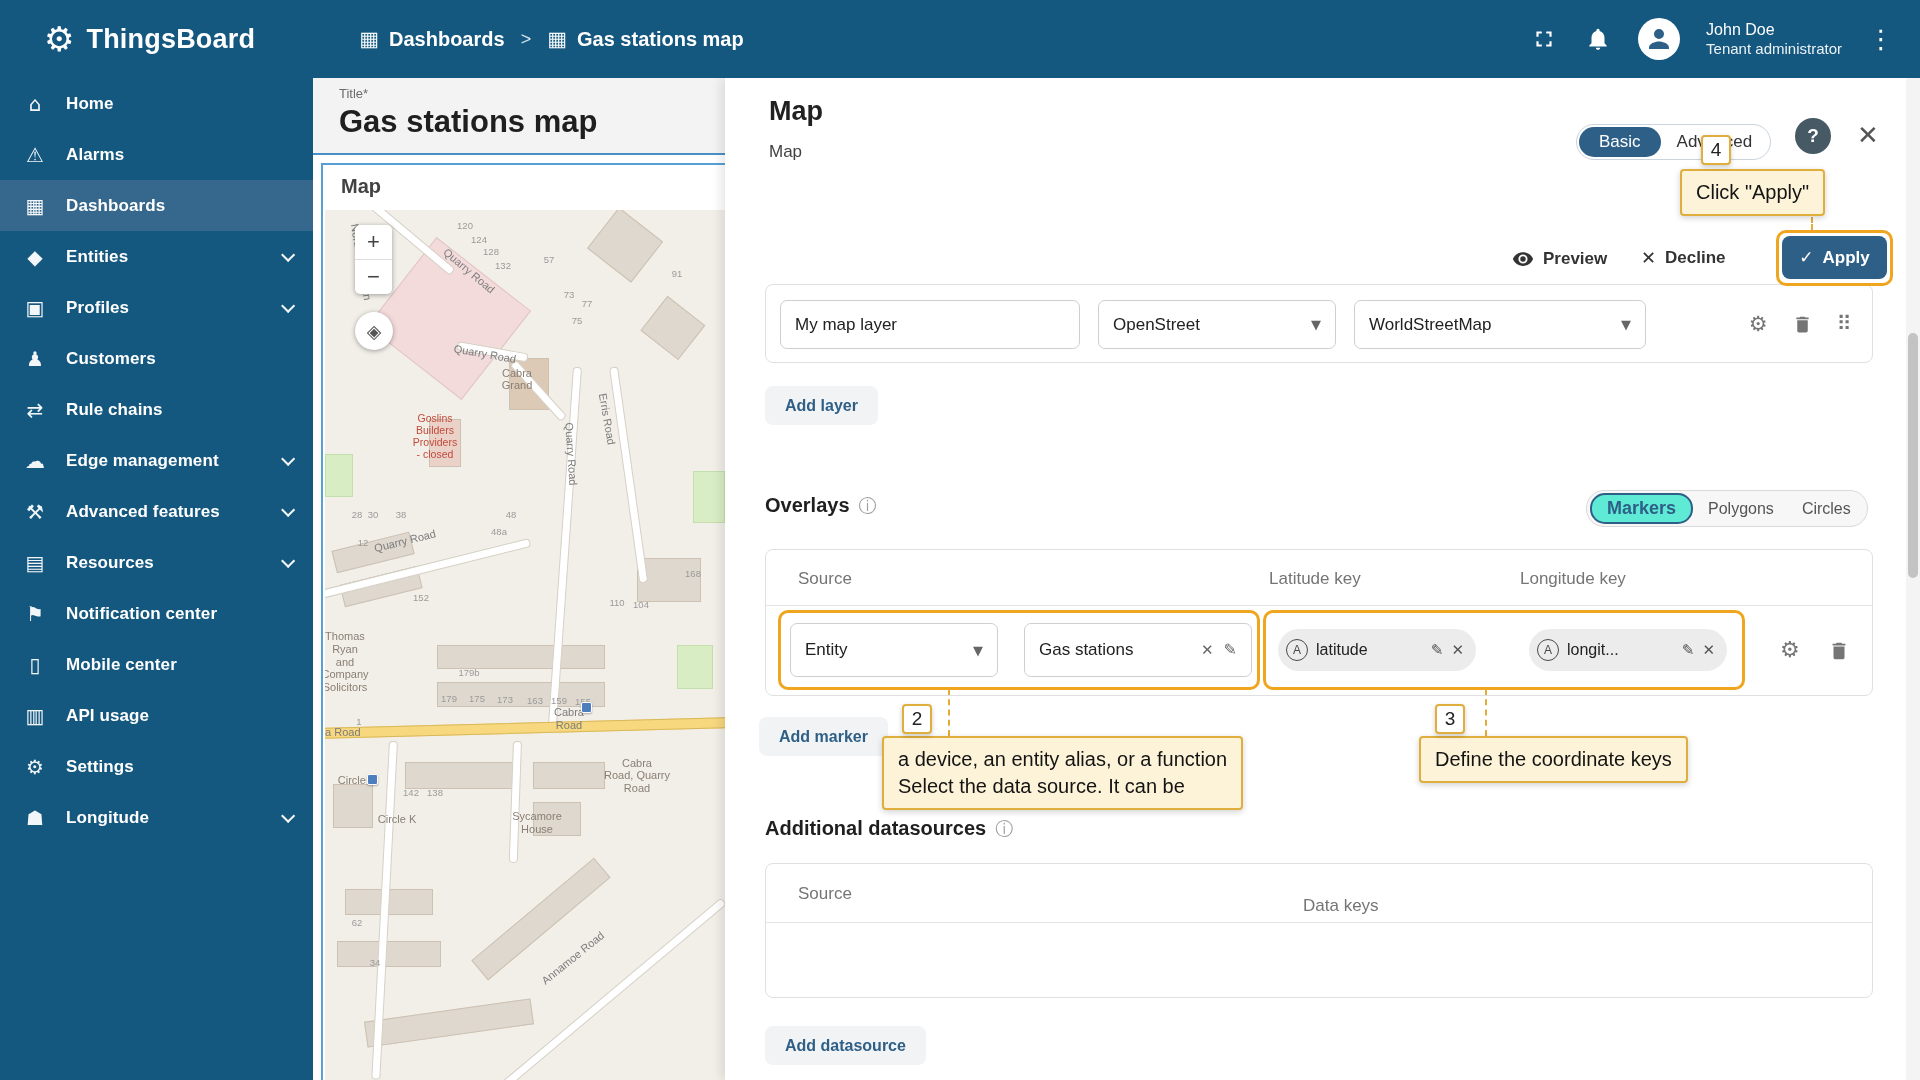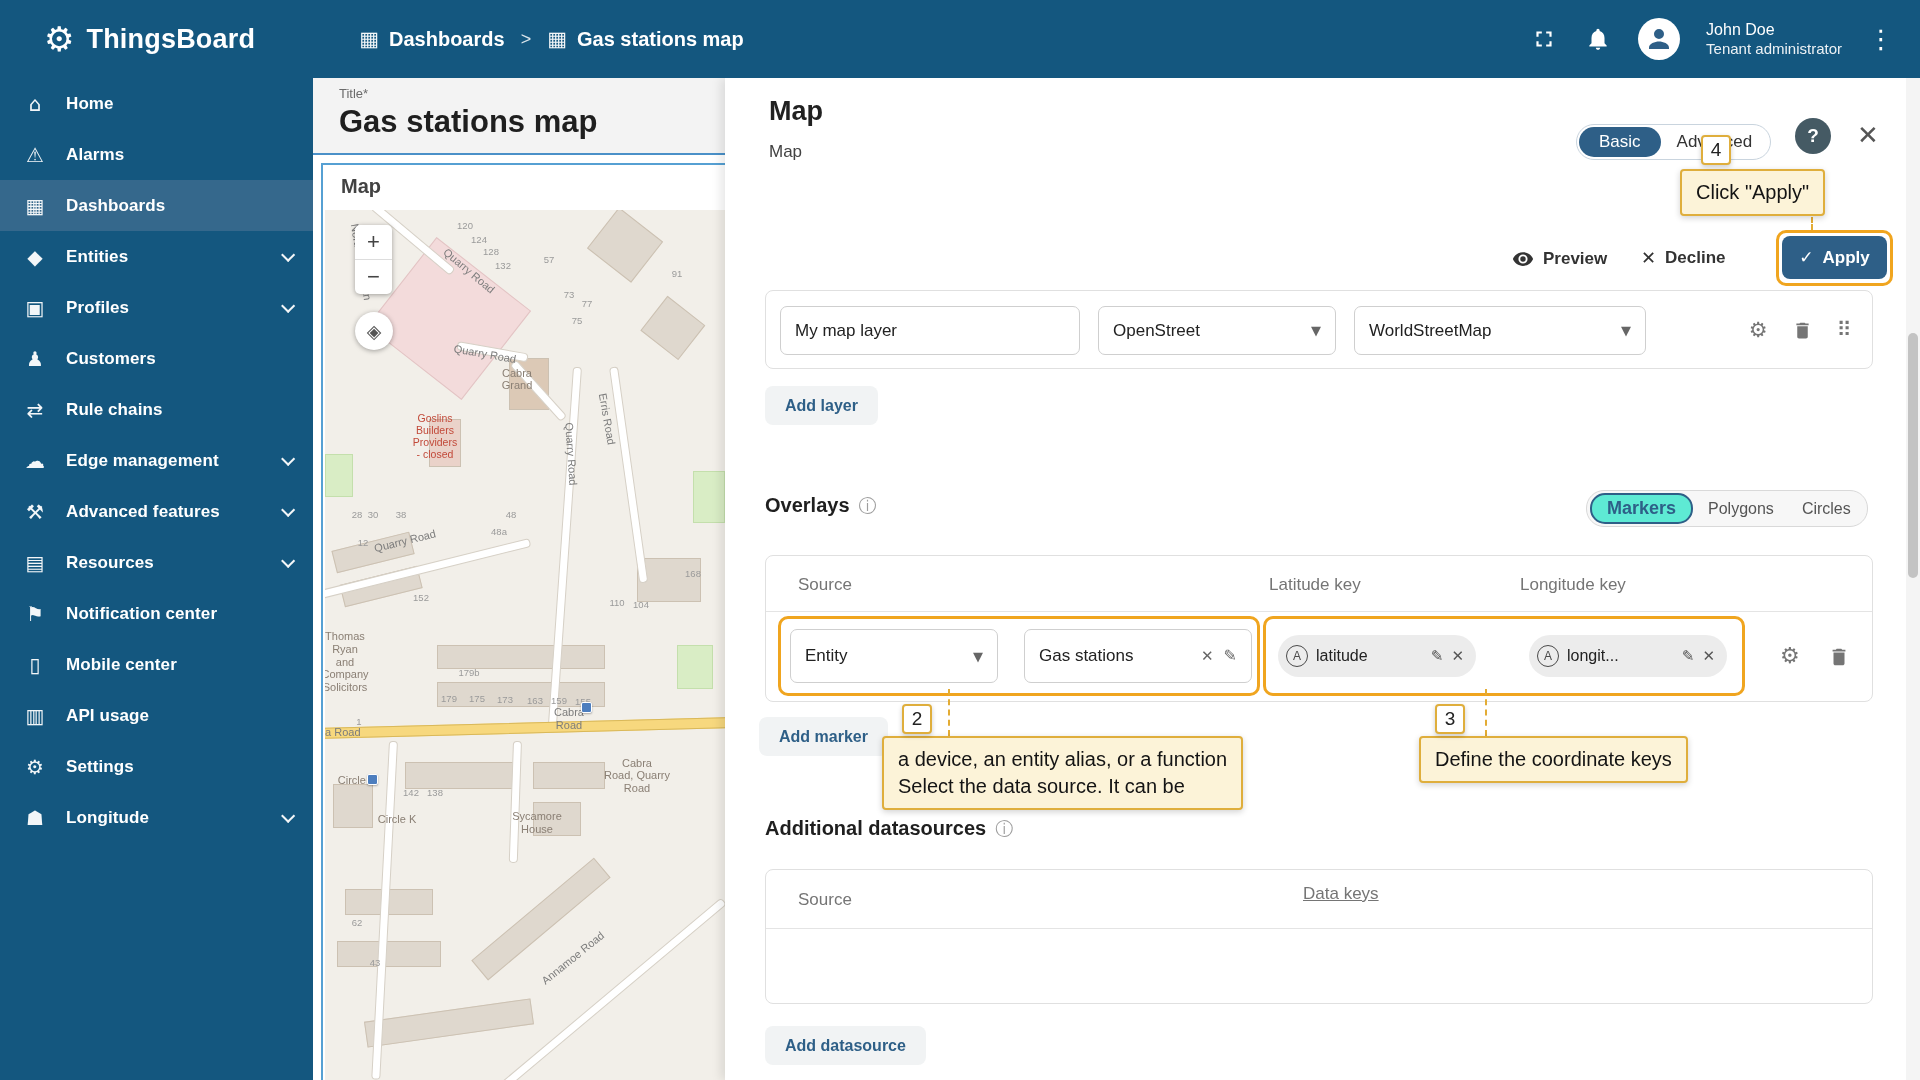--- a/index.html
+++ b/index.html
@@ -77,21 +77,21 @@
   .mode-adv{color:#333;padding:5px 16px;font-size:17px;cursor:pointer;}
   .help-circ{position:absolute;left:1070px;top:40px;width:36px;height:36px;border-radius:50%;background:#455A64;
     color:#fff;display:flex;align-items:center;justify-content:center;font-size:19px;font-weight:700;cursor:pointer;border:none;}
   .pn-close{position:absolute;left:1132px;top:44px;font-size:26px;color:#555;cursor:pointer;background:none;border:none;}
   .txtbtn{position:absolute;display:flex;align-items:center;gap:9px;font-size:17px;font-weight:600;color:#333;
     background:none;border:none;cursor:pointer;}
   .txtbtn svg{width:22px;height:22px;fill:#333;}
   .txtbtn .uicon{font-size:18px;}
   .applybtn{position:absolute;left:1057px;top:158px;width:105px;height:43px;background:var(--primary);color:#fff;
     border:none;border-radius:8px;font-size:17px;font-weight:600;display:flex;align-items:center;justify-content:center;gap:9px;cursor:pointer;}
-  .card{position:absolute;border:1px solid #E0E0E0;border-radius:8px;background:#fff;margin-top:6px;}
+  .card{position:absolute;border:1px solid #E0E0E0;border-radius:8px;background:#fff;}
   .field{height:49px;border:1px solid #CFCFCF;border-radius:7px;display:flex;align-items:center;
     padding:0 14px;font-size:17px;color:#222;background:#fff;cursor:pointer;}
   .field .arrow{margin-left:auto;color:#666;font-size:13px;}
   .rowicons{display:flex;align-items:center;gap:24px;margin-left:auto;color:#757575;}
   .rowicons .uicon{font-size:21px;cursor:pointer;}
   .rowicons svg{width:21px;height:21px;fill:#757575;cursor:pointer;}
   .add-btn{position:absolute;height:39px;background:#F1F3F4;border:none;border-radius:8px;color:var(--primary);
     font-size:16px;font-weight:700;padding:0 20px;cursor:pointer;}
   .sect-title{position:absolute;font-size:20px;font-weight:700;color:#1f1f1f;display:flex;align-items:center;gap:9px;}
   .sect-title .uicon{font-size:18px;color:#9e9e9e;font-weight:400;}
@@ -335,21 +335,21 @@
         <div class="m-lbl num" style="left: 31%; top: 56.2%; transform: translate(-50%, -50%) rotate(0deg);">179</div>
         <div class="m-lbl num" style="left: 38%; top: 56.2%; transform: translate(-50%, -50%) rotate(0deg);">175</div>
         <div class="m-lbl num" style="left: 45%; top: 56.3%; transform: translate(-50%, -50%) rotate(0deg);">173</div>
         <div class="m-lbl num" style="left: 52.5%; top: 56.4%; transform: translate(-50%, -50%) rotate(0deg);">163</div>
         <div class="m-lbl num" style="left: 58.5%; top: 56.4%; transform: translate(-50%, -50%) rotate(0deg);">159</div>
         <div class="m-lbl num" style="left: 64.5%; top: 56.5%; transform: translate(-50%, -50%) rotate(0deg);">155</div>
         <div class="m-lbl num" style="left: 21.5%; top: 67%; transform: translate(-50%, -50%) rotate(0deg);">142</div>
         <div class="m-lbl num" style="left: 27.5%; top: 67%; transform: translate(-50%, -50%) rotate(0deg);">138</div>
         <div class="m-lbl num" style="left: 8.5%; top: 58.8%; transform: translate(-50%, -50%) rotate(0deg);">1</div>
         <div class="m-lbl num" style="left: 8%; top: 82%; transform: translate(-50%, -50%) rotate(0deg);">62</div>
-        <div class="m-lbl num" style="left: 12.5%; top: 86.6%; transform: translate(-50%, -50%) rotate(0deg);">43</div>
+        <div class="m-lbl num" style="left: 12.5%; top: 86.6%; transform: translate(-50%, -50%) rotate(0deg);">34</div>
       </div>
   </div>
 </div>
 
 <aside class="settings">
   <div class="pn-title">Map</div>
   <div class="pn-sub">Map</div>
 
   <div class="mode-pill">
     <span class="mode-basic">Basic</span>
@@ -446,21 +446,21 @@
       </svg>
   </div>
   <button class="add-btn" style="left:24px;top:639px;margin-left:10px;">Add marker</button>
 
   <div class="sect-title" style="left:40px;top:739px;">
     <span>Additional datasources</span>
     <span class="uicon">ⓘ</span>
   </div>
   <div class="card" style="left:40px;top:785px;width:1108px;height:135px;">
     <span class="col-h" style="left:32px;top:20px;">Source</span>
-    <span class="col-h" style="left:537px;top:14px;text-decoration:underline;">Data keys</span>
+    <span class="col-h" style="left:537px;top:32px;">Data keys</span>
     <div class="divline" style="top:58px;"></div>
   </div>
   <button class="add-btn" style="left:40px;top:948px;">Add datasource</button>
 
   <div class="tline" style="left:223px;top:611px;height:47px;"></div>
   <div class="tbadge" style="left:177px;top:626px;">2</div>
   <div class="tbox" style="left:157px;top:658px;">
     <div>a device, an entity alias, or a function</div>
     <div>Select the data source. It can be</div>
   </div>

